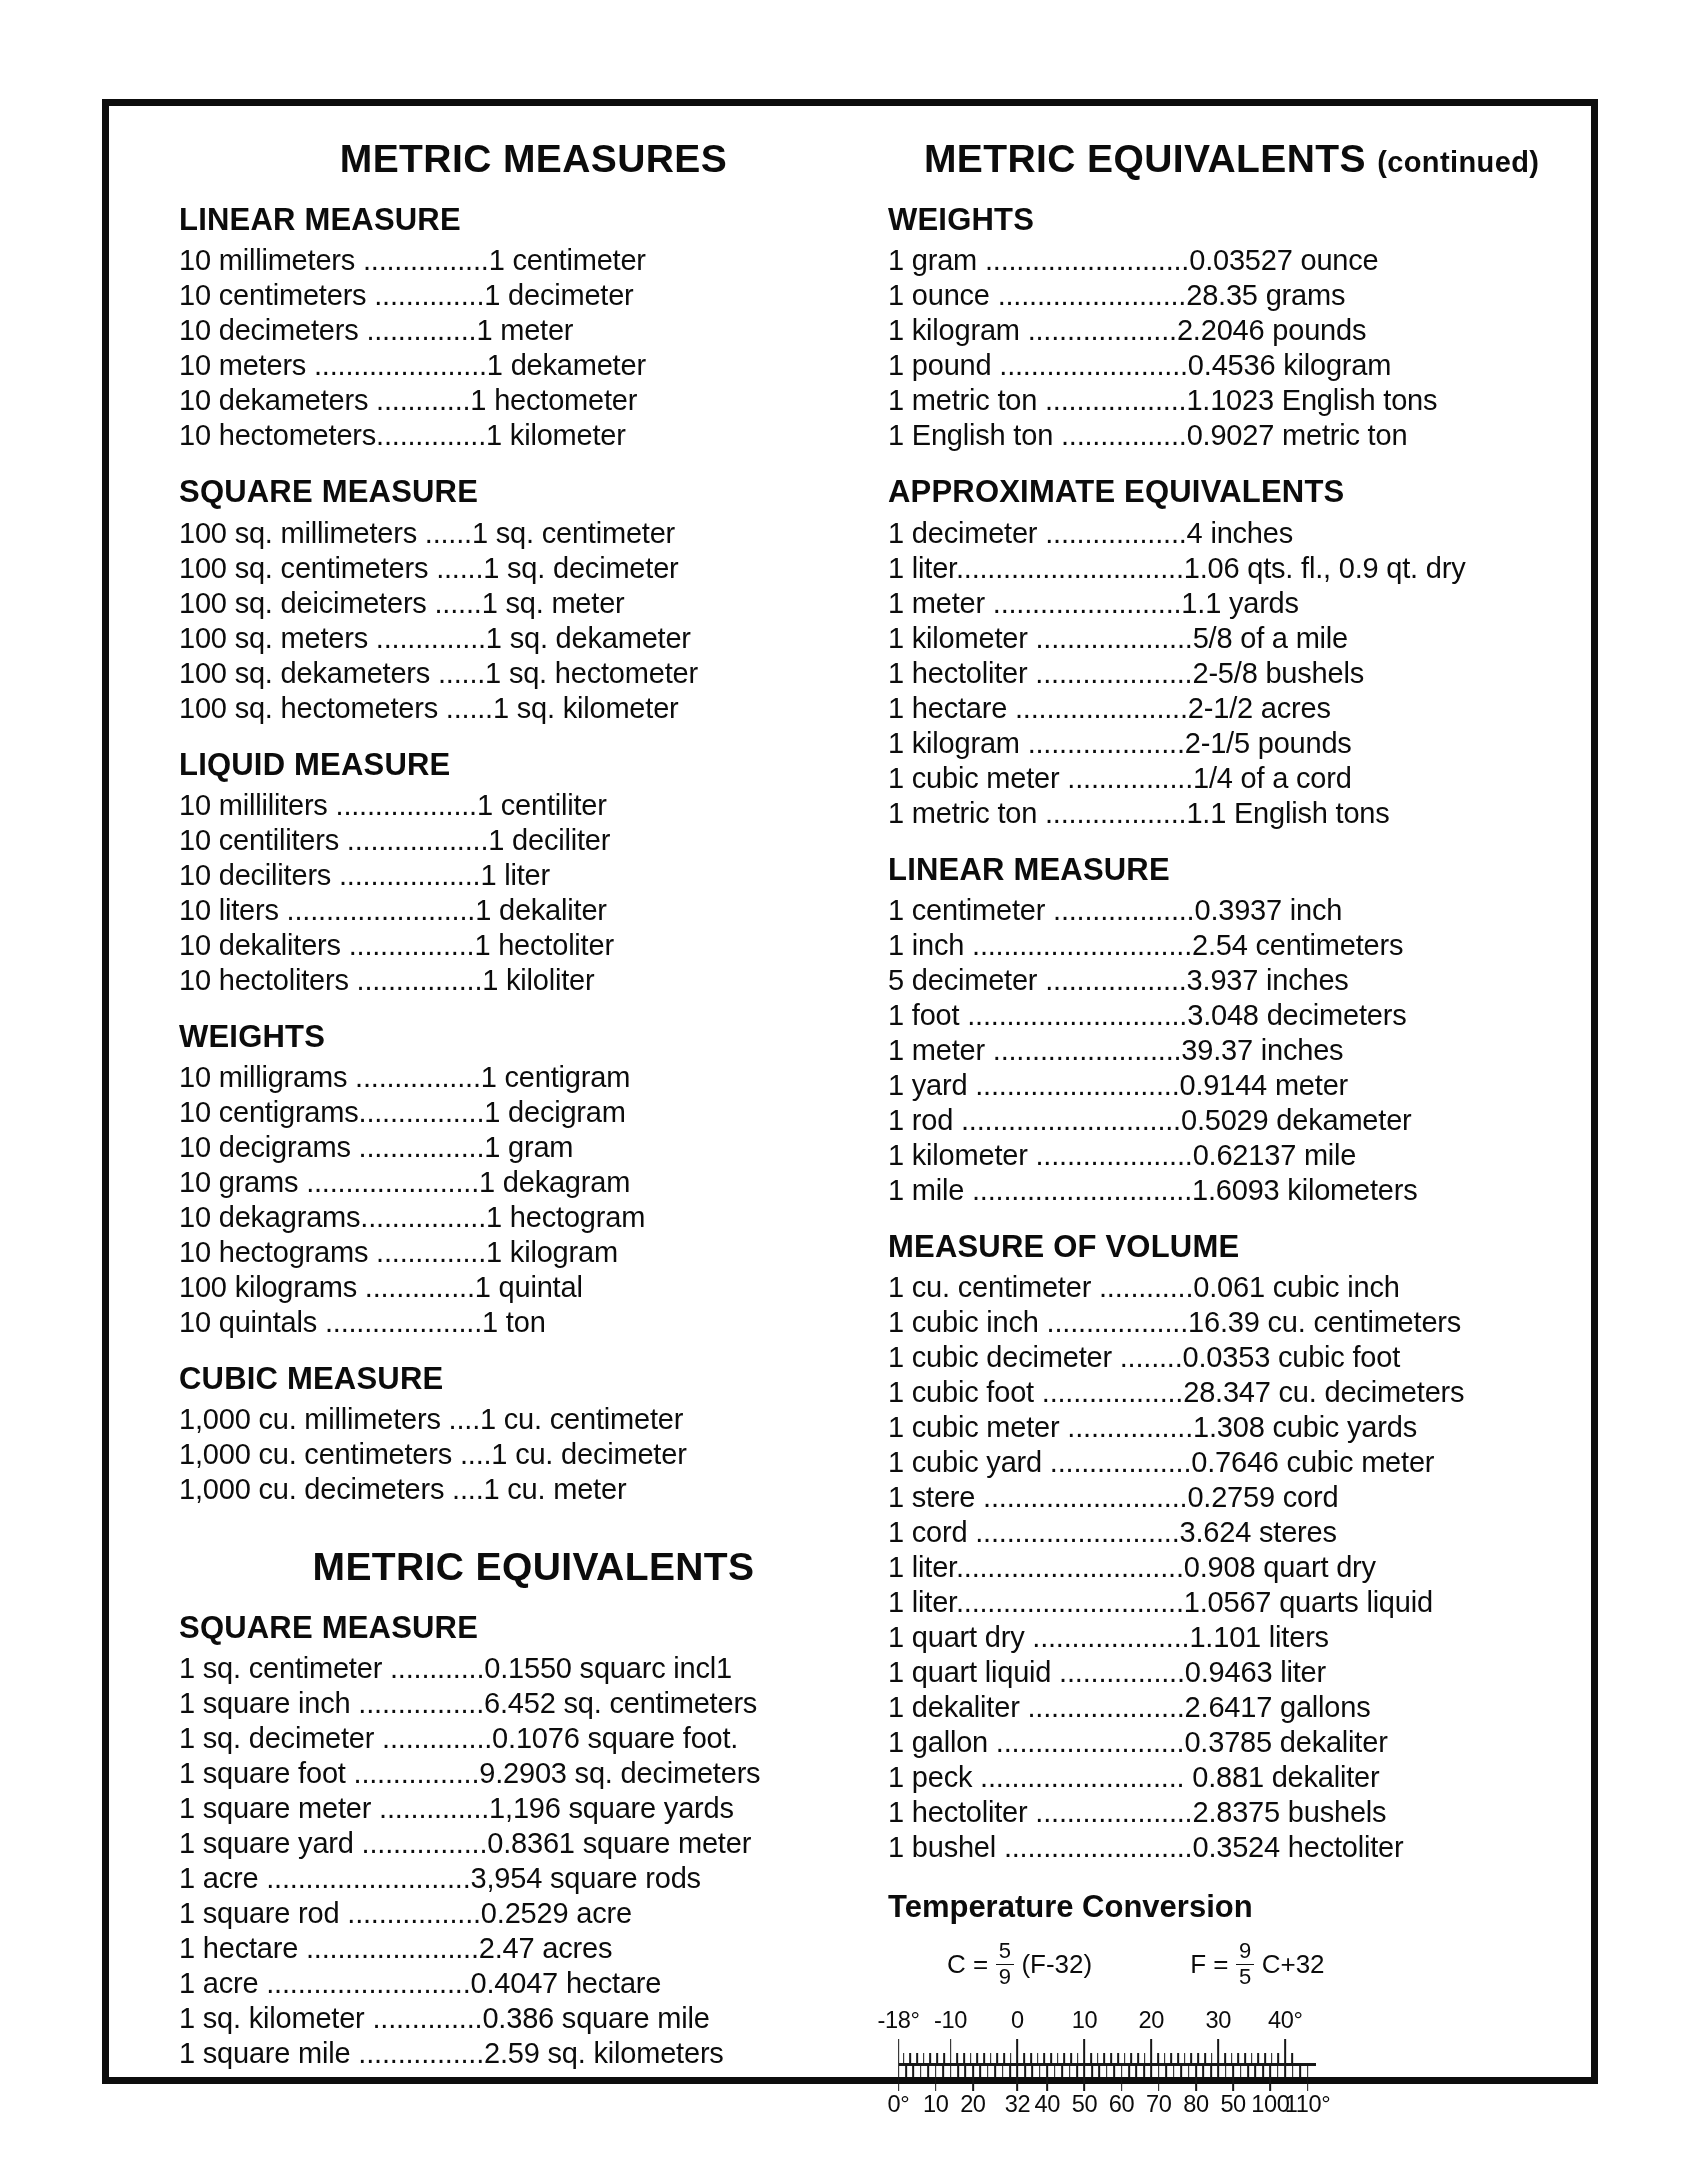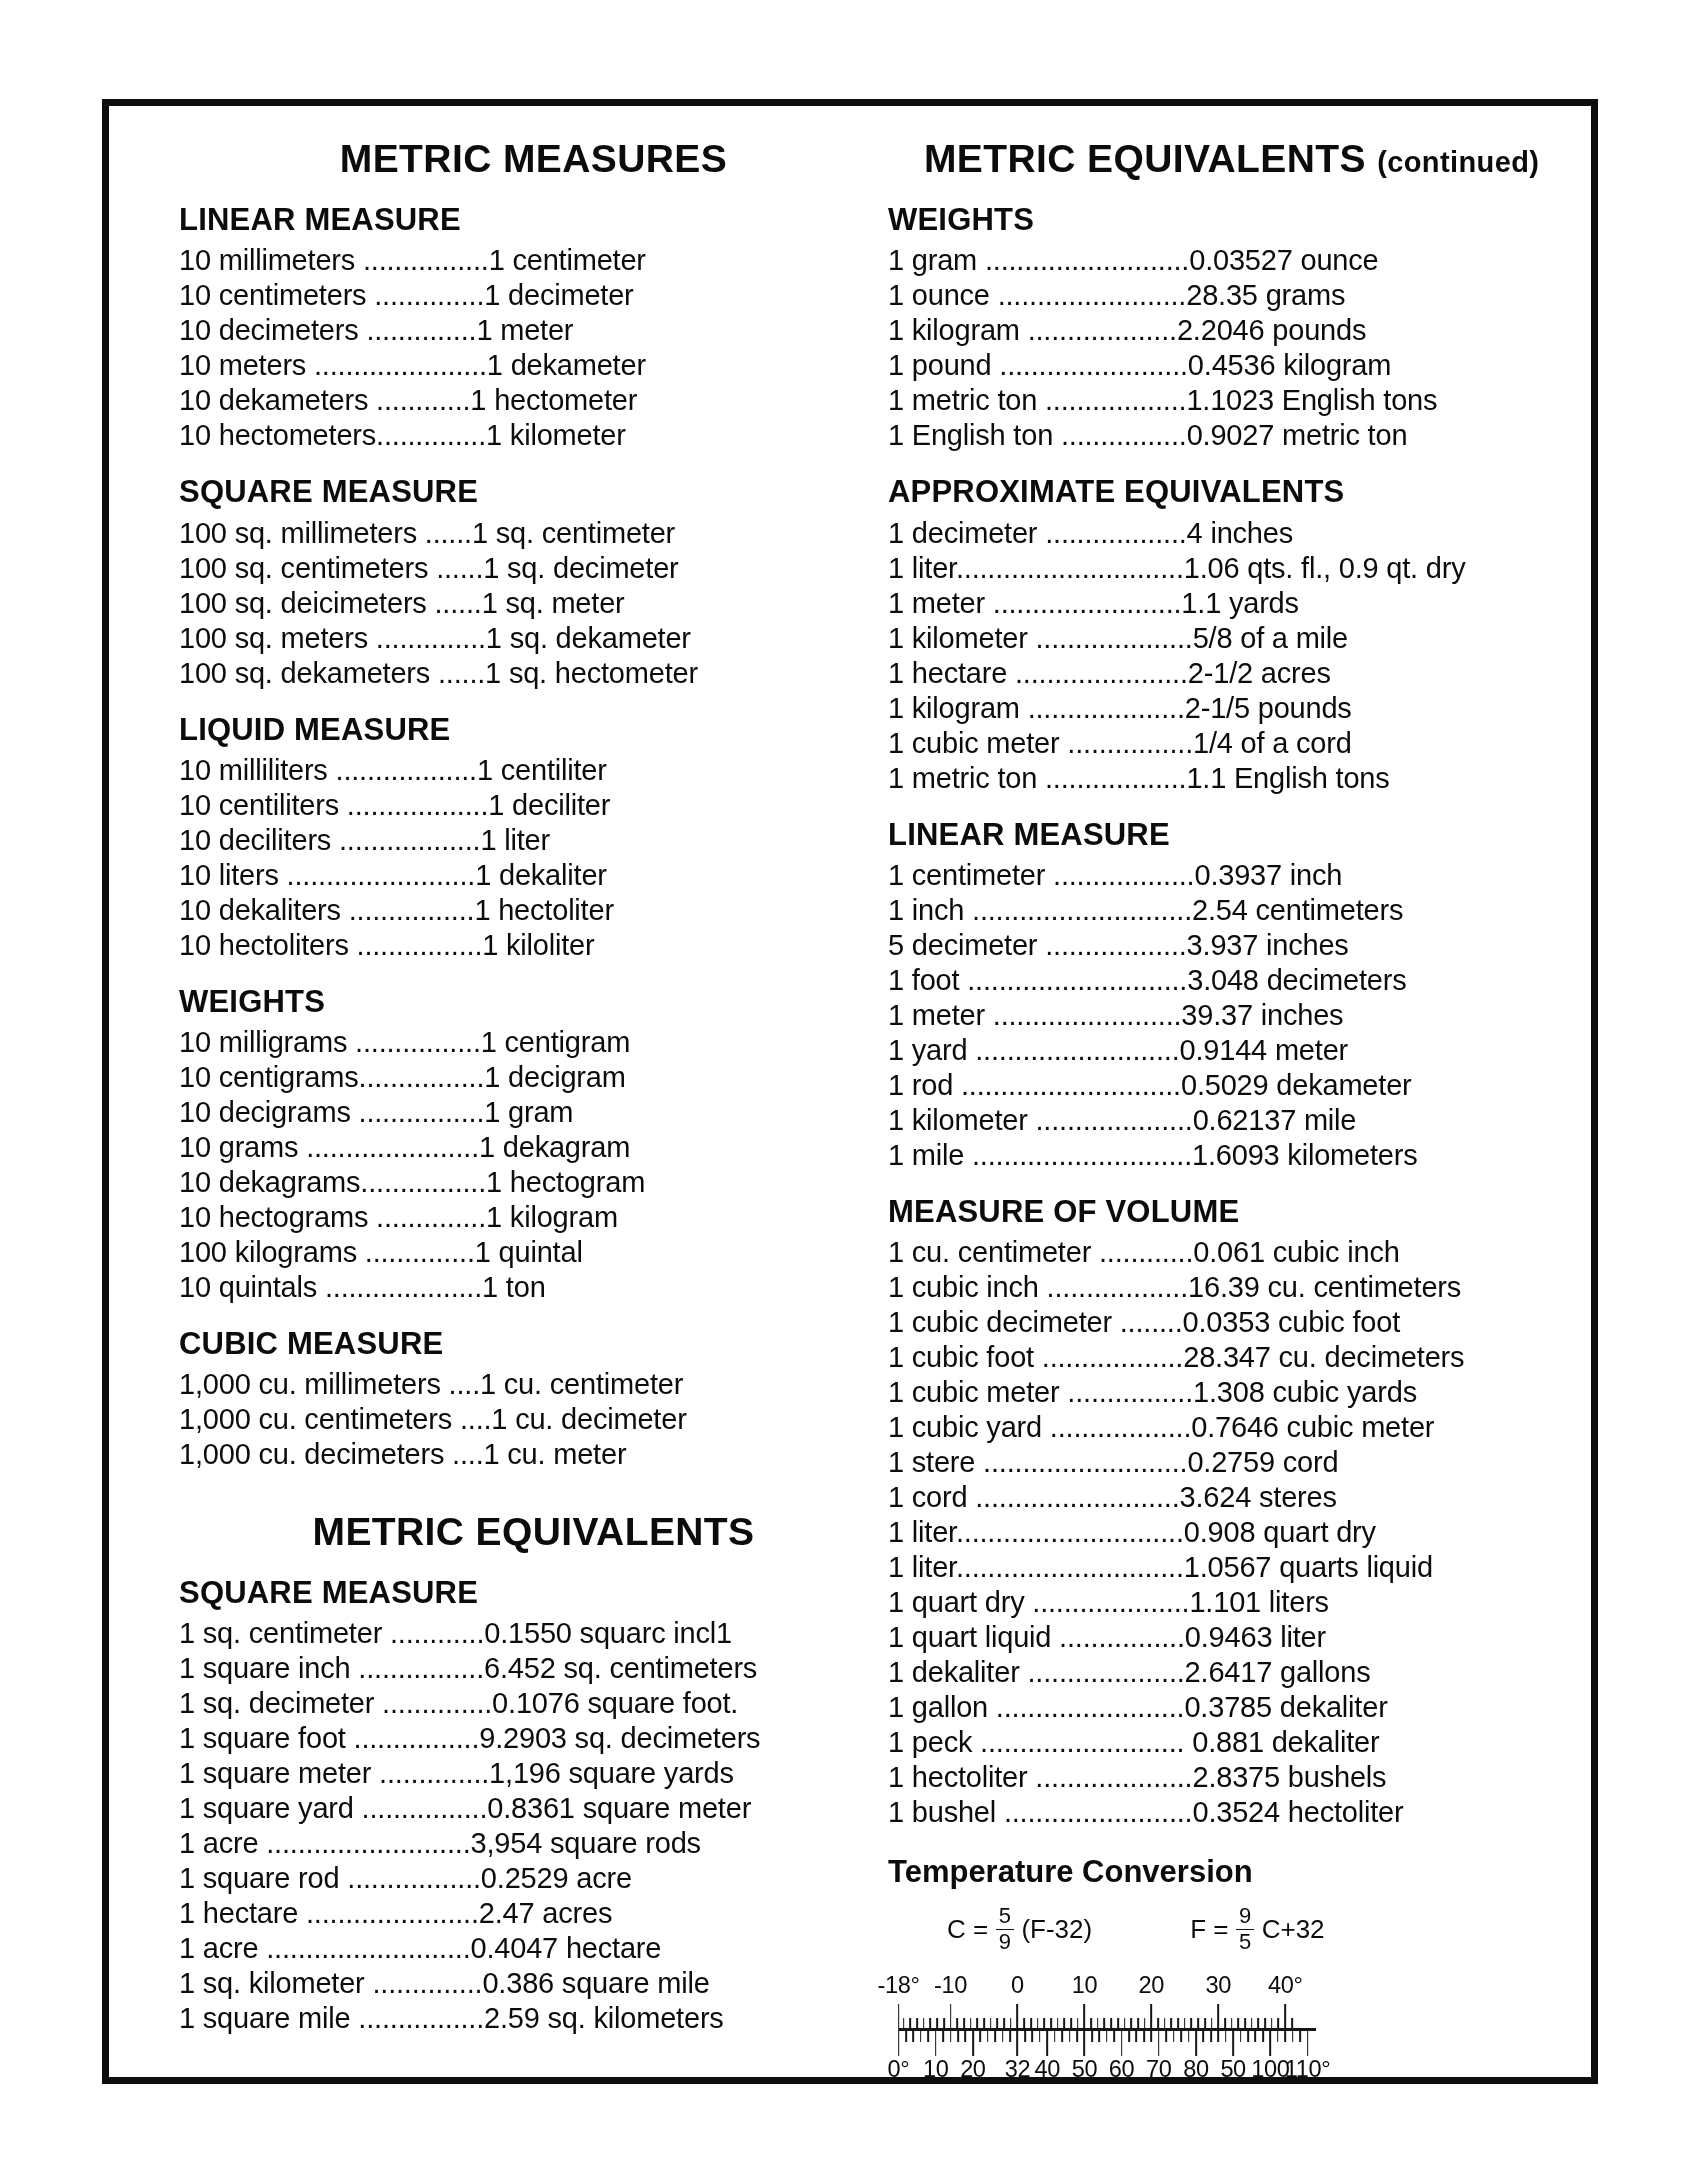--- a/index.html
+++ b/index.html
@@ -54,20 +54,21 @@
         <div class="line">10 decimeters  ..............1 meter</div>
         <div class="line">10 meters ......................1 dekameter</div>
         <div class="line">10 dekameters  ............1 hectometer</div>
         <div class="line">10 hectometers..............1 kilometer</div>
         <div class="sec-h">SQUARE MEASURE</div>
         <div class="line">100 sq. millimeters  ......1 sq. centimeter</div>
         <div class="line">100 sq. centimeters ......1 sq. decimeter</div>
         <div class="line">100 sq. deicimeters ......1 sq. meter</div>
         <div class="line">100 sq. meters ..............1 sq. dekameter</div>
         <div class="line">100 sq. dekameters ......1 sq. hectometer</div>
+        <div class="line">100 sq. hectometers ......1 sq. kilometer</div>
         <div class="sec-h">LIQUID MEASURE</div>
         <div class="line">10 milliliters ..................1 centiliter</div>
         <div class="line">10 centiliters ..................1 deciliter</div>
         <div class="line">10 deciliters ..................1 liter</div>
         <div class="line">10 liters  ........................1 dekaliter</div>
         <div class="line">10 dekaliters  ................1 hectoliter</div>
         <div class="line">10 hectoliters ................1 kiloliter</div>
         <div class="sec-h">WEIGHTS</div>
         <div class="line">10 milligrams ................1 centigram</div>
         <div class="line">10 centigrams................1 decigram</div>
@@ -111,20 +112,21 @@
         <div class="line">1 ounce ........................28.35 grams</div>
         <div class="line">1 kilogram  ...................2.2046 pounds</div>
         <div class="line">1 pound ........................0.4536 kilogram</div>
         <div class="line">1 metric ton ..................1.1023 English tons</div>
         <div class="line">1 English ton ................0.9027 metric ton</div>
         <div class="sec-h">APPROXIMATE EQUIVALENTS</div>
         <div class="line">1 decimeter ..................4 inches</div>
         <div class="line">1 liter.............................1.06 qts. fl., 0.9 qt. dry</div>
         <div class="line">1 meter  ........................1.1 yards</div>
         <div class="line">1 kilometer ....................5/8 of a mile</div>
+        <div class="line">1 hectoliter ....................2-5/8 bushels</div>
         <div class="line">1 hectare ......................2-1/2 acres</div>
         <div class="line">1 kilogram ....................2-1/5 pounds</div>
         <div class="line">1 cubic meter ................1/4 of a cord</div>
         <div class="line">1 metric ton ..................1.1 English tons</div>
         <div class="sec-h">LINEAR MEASURE</div>
         <div class="line">1 centimeter ..................0.3937 inch</div>
         <div class="line">1 inch ............................2.54 centimeters</div>
         <div class="line">5 decimeter ..................3.937 inches</div>
         <div class="line">1 foot ............................3.048 decimeters</div>
         <div class="line">1 meter  ........................39.37 inches</div>

